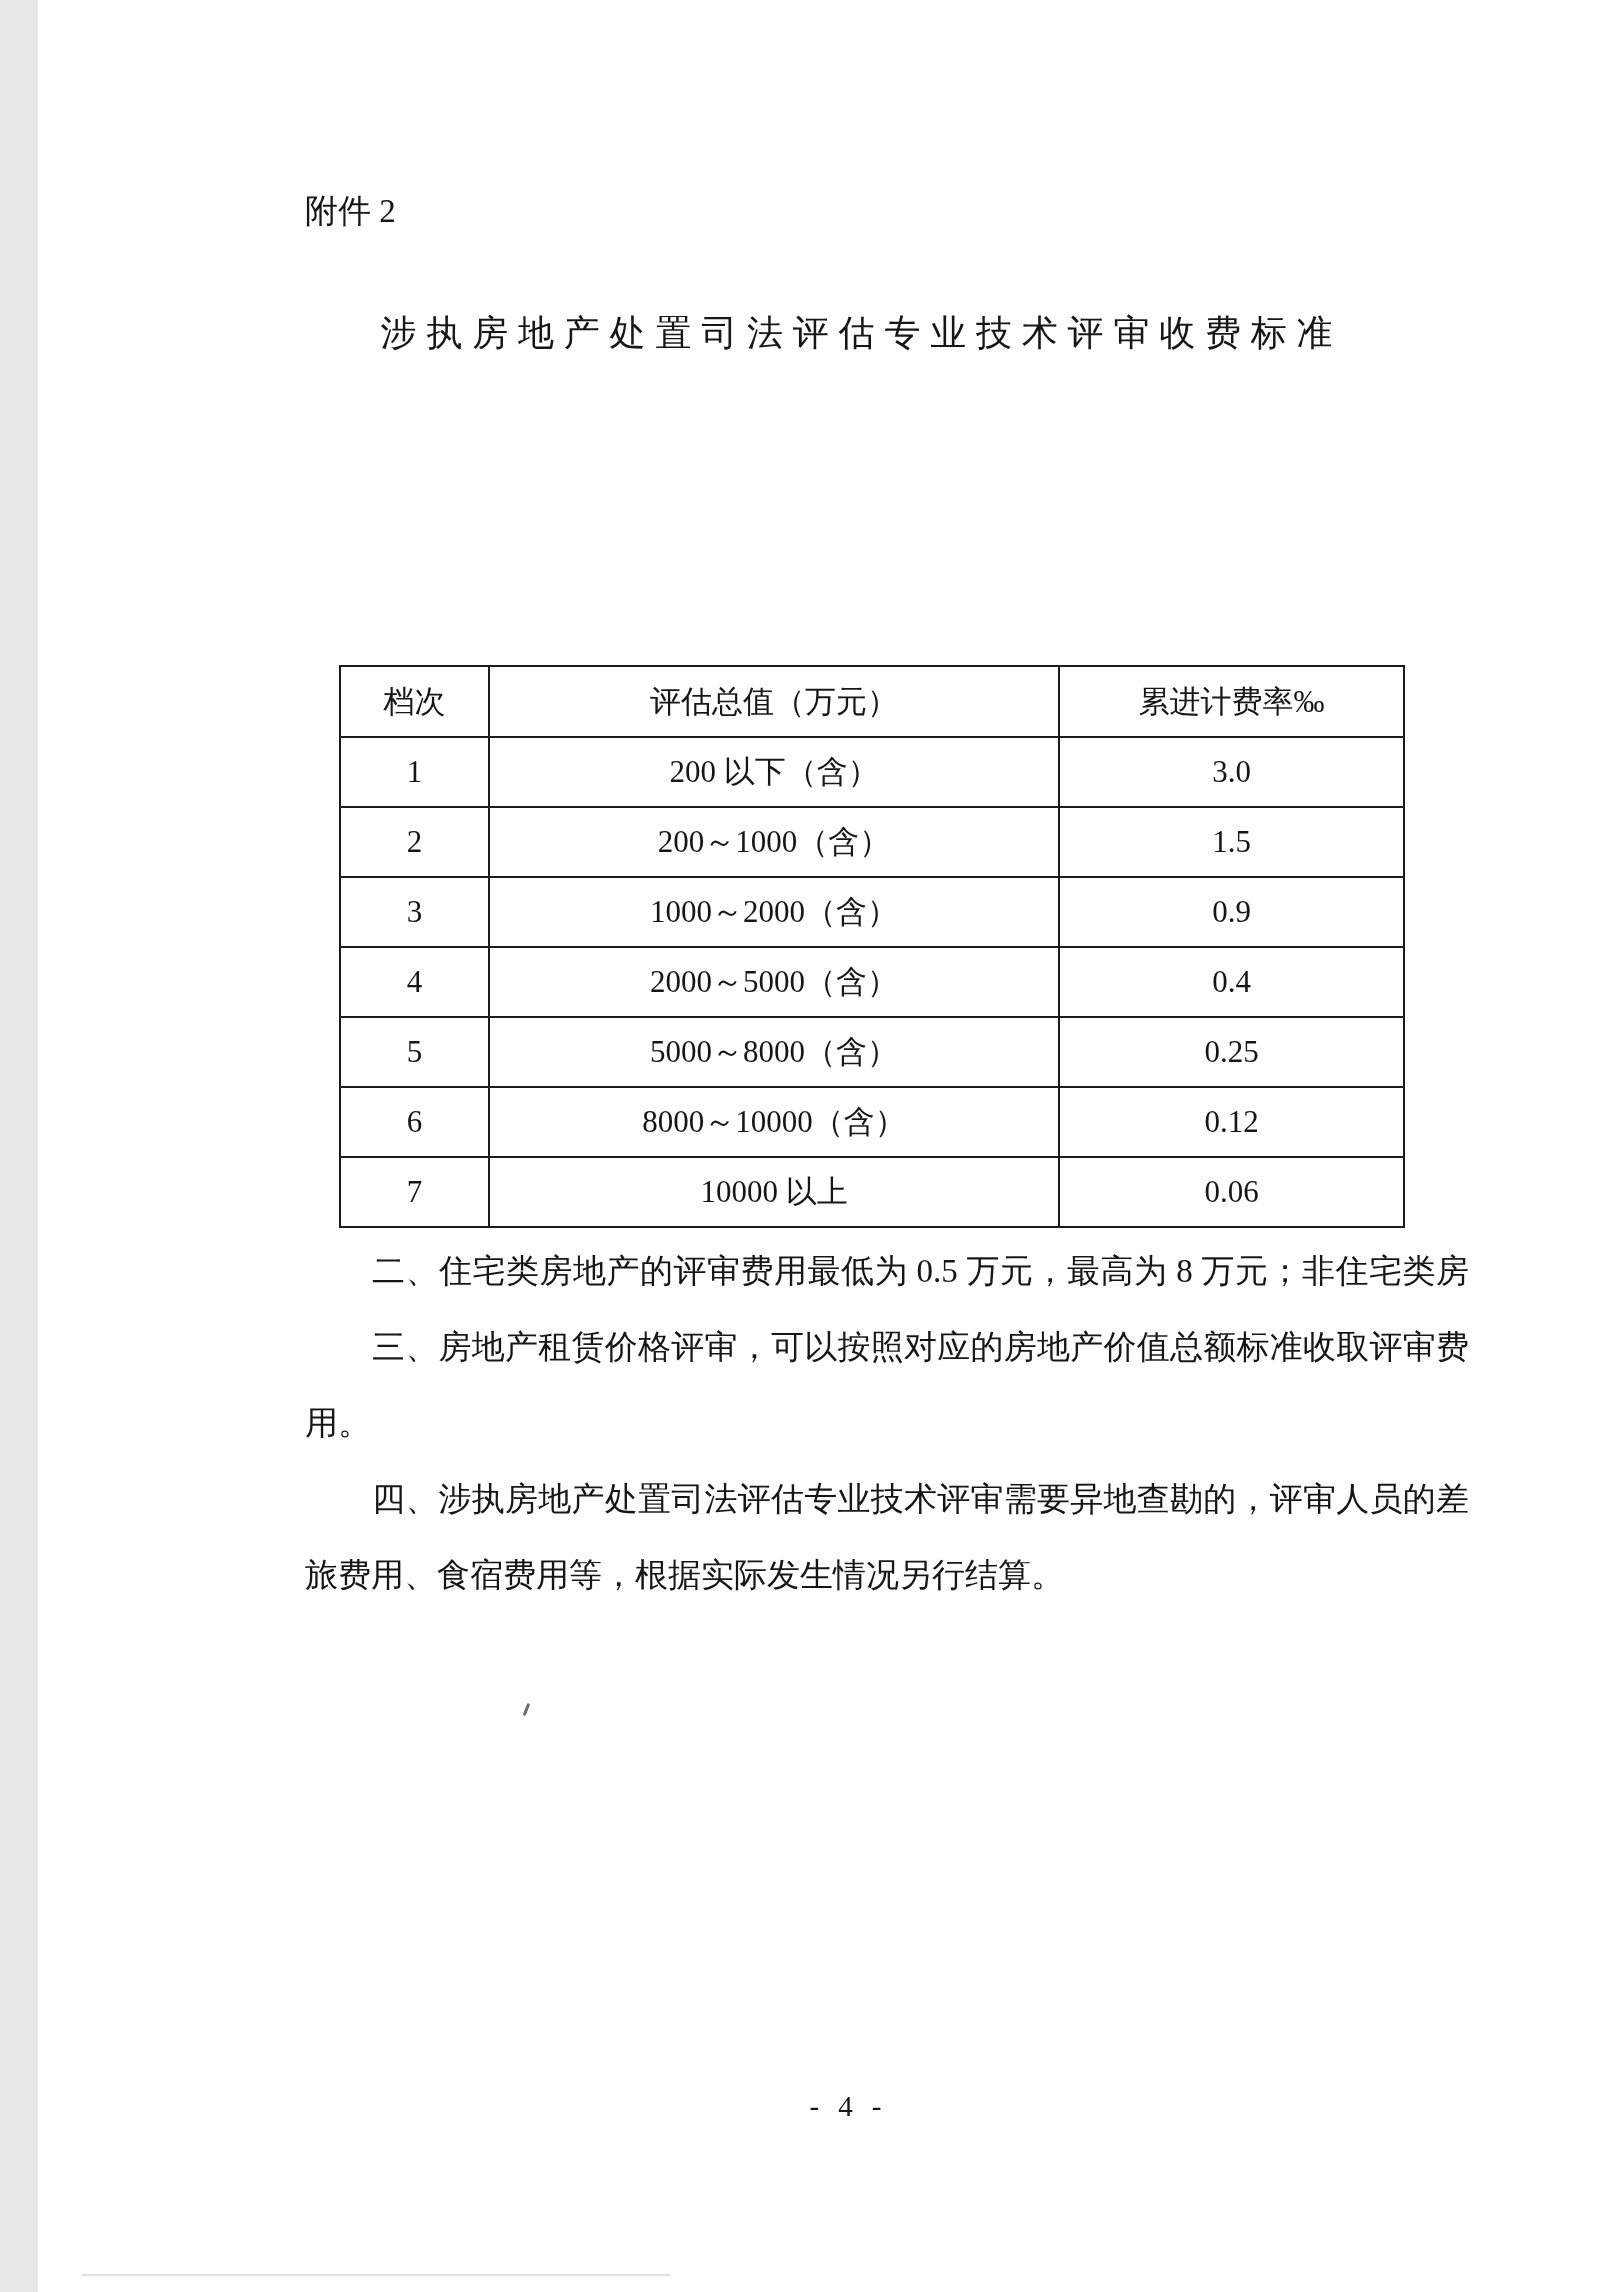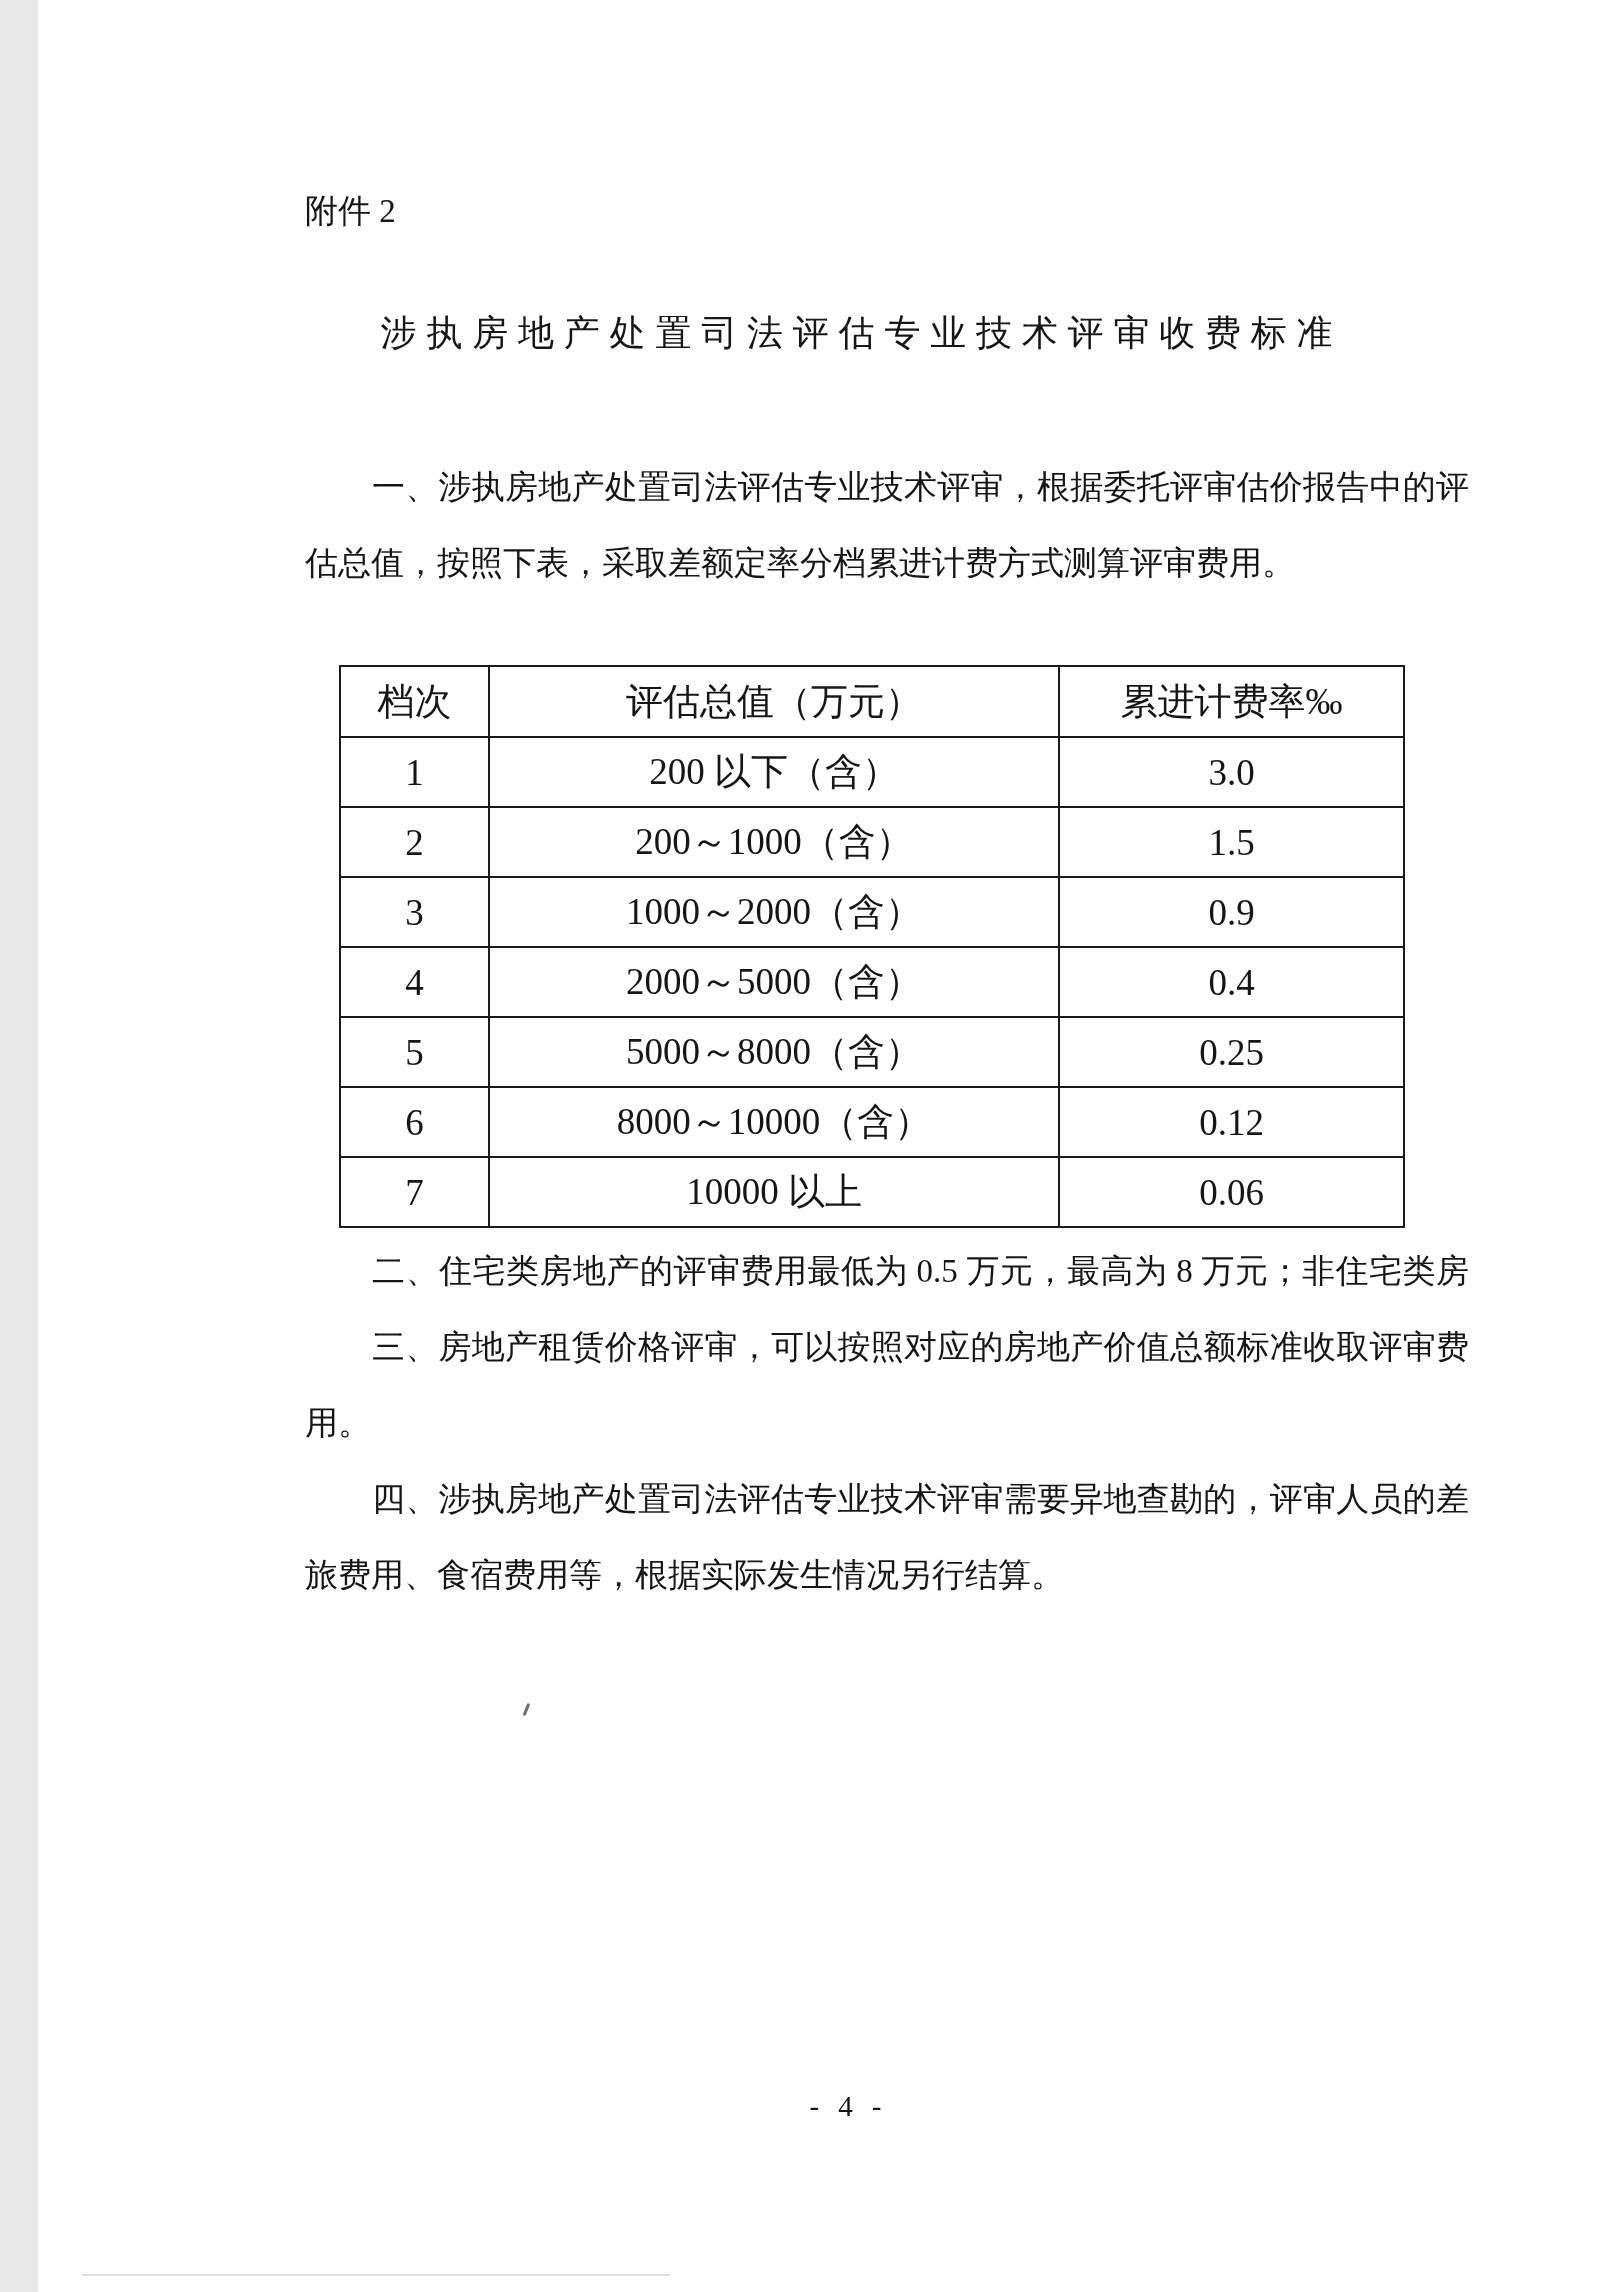--- a/index.html
+++ b/index.html
@@ -75,21 +75,21 @@
     white-space: nowrap;
   }
   table.fee-table {
     position: absolute;
     left: 301px;
     top: 665px;
     width: 1059px;
     border-collapse: collapse;
     table-layout: fixed;
     border: 2.9px solid #1b1b1b;
-    font-size: 37px;
+    font-size: 31px;
   }
   table.fee-table th, table.fee-table td {
     border: 2px solid #1b1b1b;
     text-align: center;
     vertical-align: middle;
     font-weight: normal;
     padding: 0;
     overflow: hidden;
     white-space: nowrap;
   }
@@ -129,24 +129,20 @@
 </style>
 </head>
 <body>
 
 <div class="page">
 
   <div class="attachment-label">附件 2</div>
 
   <div class="doc-title">涉执房地产处置司法评估专业技术评审收费标准</div>
 
-  <div class="para-block intro">
-    <div class="doc-line indent">一、涉执房地产处置司法评估专业技术评审，根据委托评审估价报告中的评</div>
-    <div class="doc-line last">估总值，按照下表，采取差额定率分档累进计费方式测算评审费用。</div>
-  </div>
 
 
   <table class="fee-table">
     <tbody>
         <tr>
       <th class="col-tier">档次</th>
       <th class="col-value">评估总值（万元）</th>
       <th class="col-rate">累进计费率‰</th>
     </tr>
     <tr>

